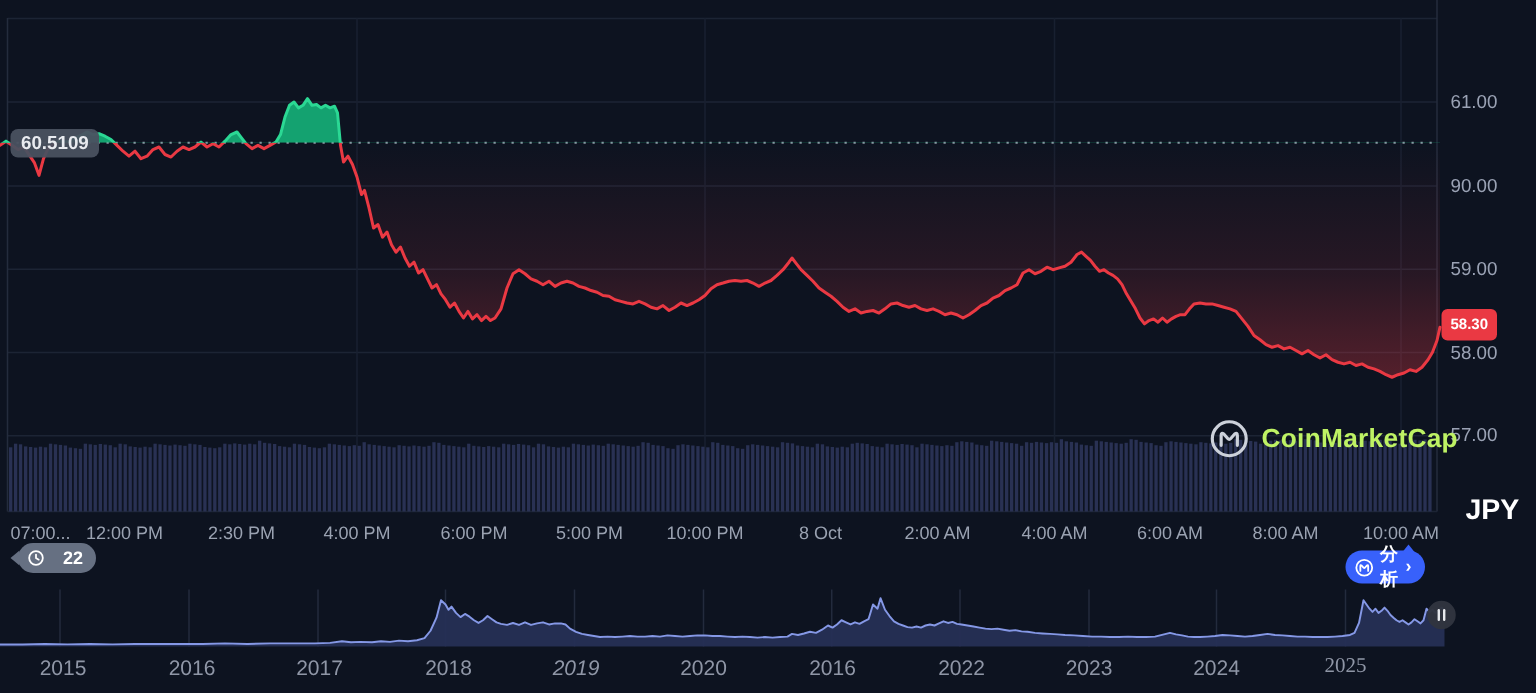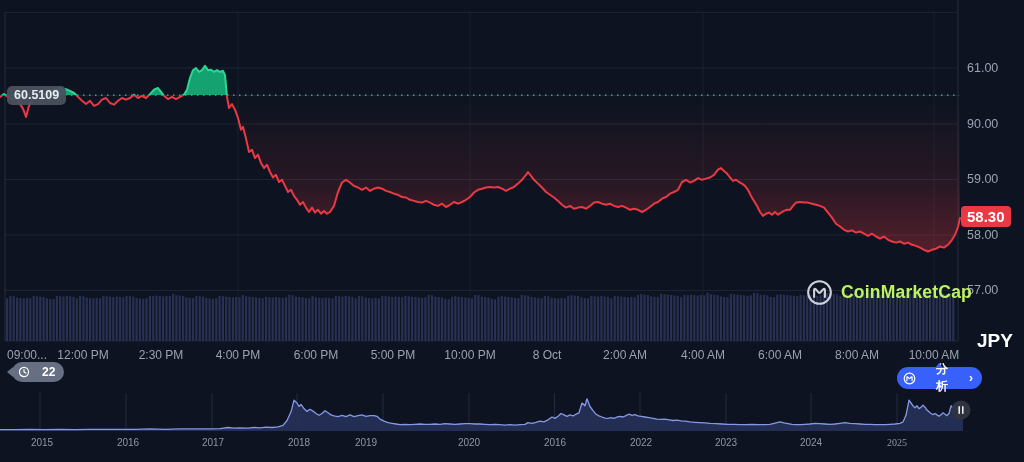--- a/index.html
+++ b/index.html
@@ -8,48 +8,48 @@
     background:#0d1320;
     font-family:"Liberation Sans", sans-serif;
     -webkit-font-smoothing:antialiased;
   }
   #chart-svg{position:absolute;left:0;top:0;}
   .overlay{position:absolute;left:0;top:0;width:848px;height:462px;pointer-events:none;}
   .overlay *{pointer-events:auto;}
   .lbl{position:absolute;font-size:12.5px;color:#9aa2b4;white-space:nowrap;}
   .tlbl{position:absolute;top:348px;font-size:12px;color:#9aa2b1;white-space:nowrap;transform:translateX(-50%);}
   .tlbl.first{transform:none;}
-  .ylbl{position:absolute;top:437px;font-size:10px;color:#8f96a6;white-space:nowrap;transform:translateX(-50%);}
+  .ylbl{position:absolute;top:437px;font-size:14px;color:#8f96a6;white-space:nowrap;transform:translateX(-50%);}
   .jpy{position:absolute;left:977px;top:330px;font-size:19px;font-weight:700;color:#ffffff;}
   .open-badge{
     position:absolute;left:7px;top:86px;height:19px;line-height:19px;
     background:rgba(74,81,96,0.95);border-radius:5px;padding:0 7px;
     font-size:12.5px;font-weight:700;color:#e9ebf0;
   }
   .last-badge{
     position:absolute;left:961px;top:206px;height:21px;line-height:21px;
     background:#ea3943;border-radius:4px;padding:0 6px;
-    font-size:15px;font-weight:700;color:#ffffff;
+    font-size:10px;font-weight:700;color:#ffffff;
   }
   .watermark{
     position:absolute;left:806px;top:279px;display:flex;align-items:center;gap:8px;
   }
   .watermark .wm-text{font-size:17.5px;font-weight:600;color:#bef264;letter-spacing:.2px;}
   .clock-pill{
     position:absolute;left:12px;top:362px;height:20px;border-radius:10px;
     background:#667082;display:flex;align-items:center;gap:12px;padding:0 9px 0 6px;
   }
   .clock-pill::before{
     content:'';position:absolute;left:-5px;top:50%;transform:translateY(-50%);
     border-top:5px solid transparent;border-bottom:5px solid transparent;border-right:6px solid #667082;
   }
   .clock-pill .cnt{font-size:12px;font-weight:700;color:#ffffff;}
   .analyze-btn{
     position:absolute;left:897px;top:367px;height:22px;border-radius:11px;
-    background:#3861fb;display:flex;align-items:center;gap:20px;padding:0 9px 0 6px;
+    background:#3861fb;display:flex;align-items:center;gap:4px;padding:0 9px 0 6px;
     border:none;cursor:pointer;
   }
   .analyze-btn::before{
     content:'';position:absolute;left:38px;top:-4px;
     border-left:4px solid transparent;border-right:4px solid transparent;border-bottom:5px solid #3861fb;
   }
   .analyze-btn .a-lbl{font-size:12px;font-weight:700;color:#ffffff;}
   .analyze-btn .a-ch{font-size:12px;font-weight:700;color:#ffffff;margin-left:1px;transform:translateY(-0.5px);}
 </style>
 </head>
@@ -401,39 +401,39 @@
     <span class="lbl" style="left:967px;top:61px;">61.00</span>
     <span class="lbl" style="left:967px;top:117px;">90.00</span>
     <span class="lbl" style="left:967px;top:172px;">59.00</span>
     <span class="lbl" style="left:967px;top:228px;">58.00</span>
     <span class="lbl" style="left:967px;top:283px;">57.00</span>
     <span class="jpy">JPY</span>
 
     <span class="open-badge">60.5109</span>
     <span class="last-badge">58.30</span>
 
-    <span class="tlbl first" style="left:7px;">09:00...</span>
+    <span class="tlbl first" style="left:7px;">07:00...</span>
     <span class="tlbl" style="left:83px;">12:00 PM</span>
     <span class="tlbl" style="left:161px;">2:30 PM</span>
     <span class="tlbl" style="left:238px;">4:00 PM</span>
     <span class="tlbl" style="left:316px;">6:00 PM</span>
     <span class="tlbl" style="left:393px;">5:00 PM</span>
     <span class="tlbl" style="left:470px;">10:00 PM</span>
     <span class="tlbl" style="left:547px;">8 Oct</span>
     <span class="tlbl" style="left:625px;">2:00 AM</span>
     <span class="tlbl" style="left:703px;">4:00 AM</span>
     <span class="tlbl" style="left:780px;">6:00 AM</span>
     <span class="tlbl" style="left:857px;">8:00 AM</span>
     <span class="tlbl" style="left:934px;">10:00 AM</span>
 
     <span class="ylbl" style="left:42px;">2015</span>
     <span class="ylbl" style="left:128px;">2016</span>
     <span class="ylbl" style="left:213px;">2017</span>
     <span class="ylbl" style="left:299px;">2018</span>
-    <span class="ylbl" style="left:366px;">2019</span>
+    <span class="ylbl" style="left:384px;font-style:italic;">2019</span>
     <span class="ylbl" style="left:469px;">2020</span>
     <span class="ylbl" style="left:555px;">2016</span>
     <span class="ylbl" style="left:641px;">2022</span>
     <span class="ylbl" style="left:726px;">2023</span>
     <span class="ylbl" style="left:811px;">2024</span>
     <span class="ylbl" style="left:897px;font-family:Liberation Serif, serif;">2025</span>
 
     <div class="watermark">
       <span style="display:flex;">
         <svg viewBox="0 0 32 32" width="27" height="27">

